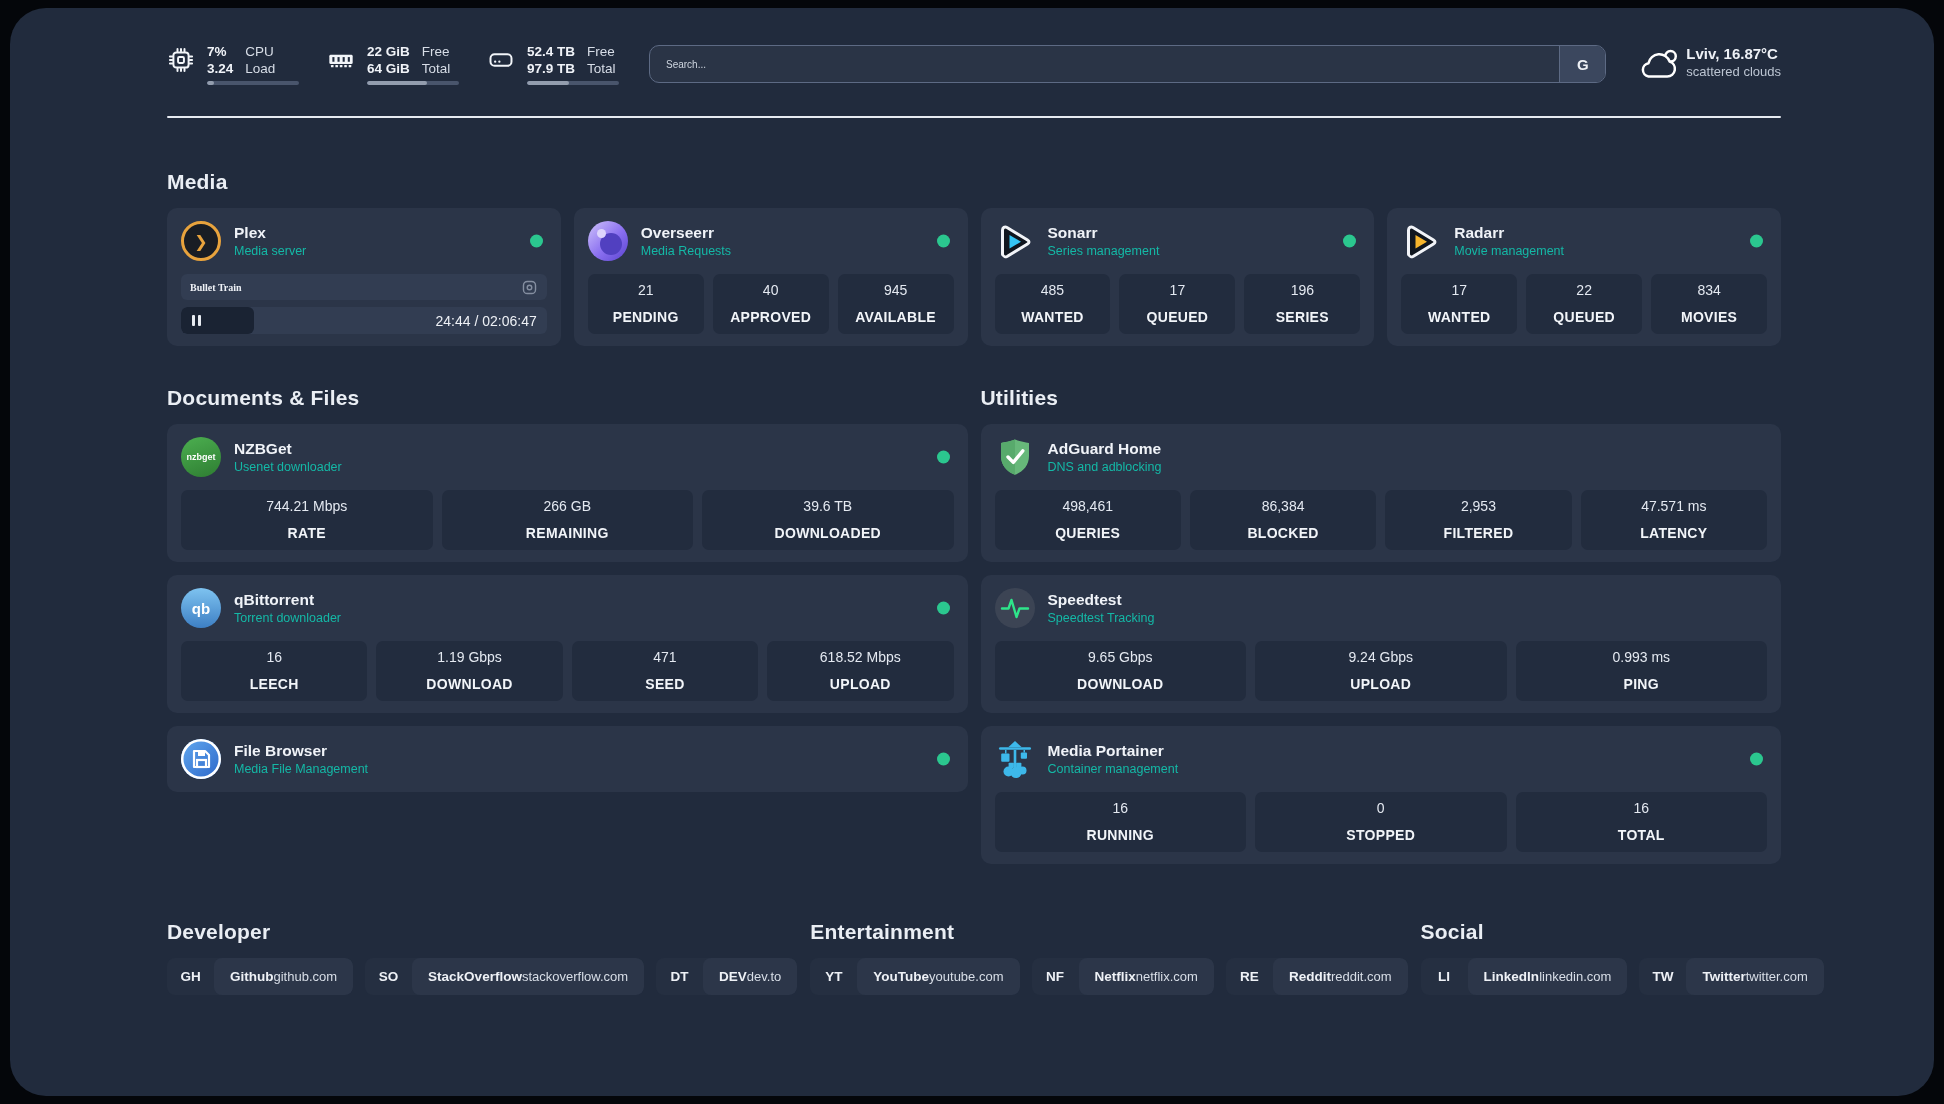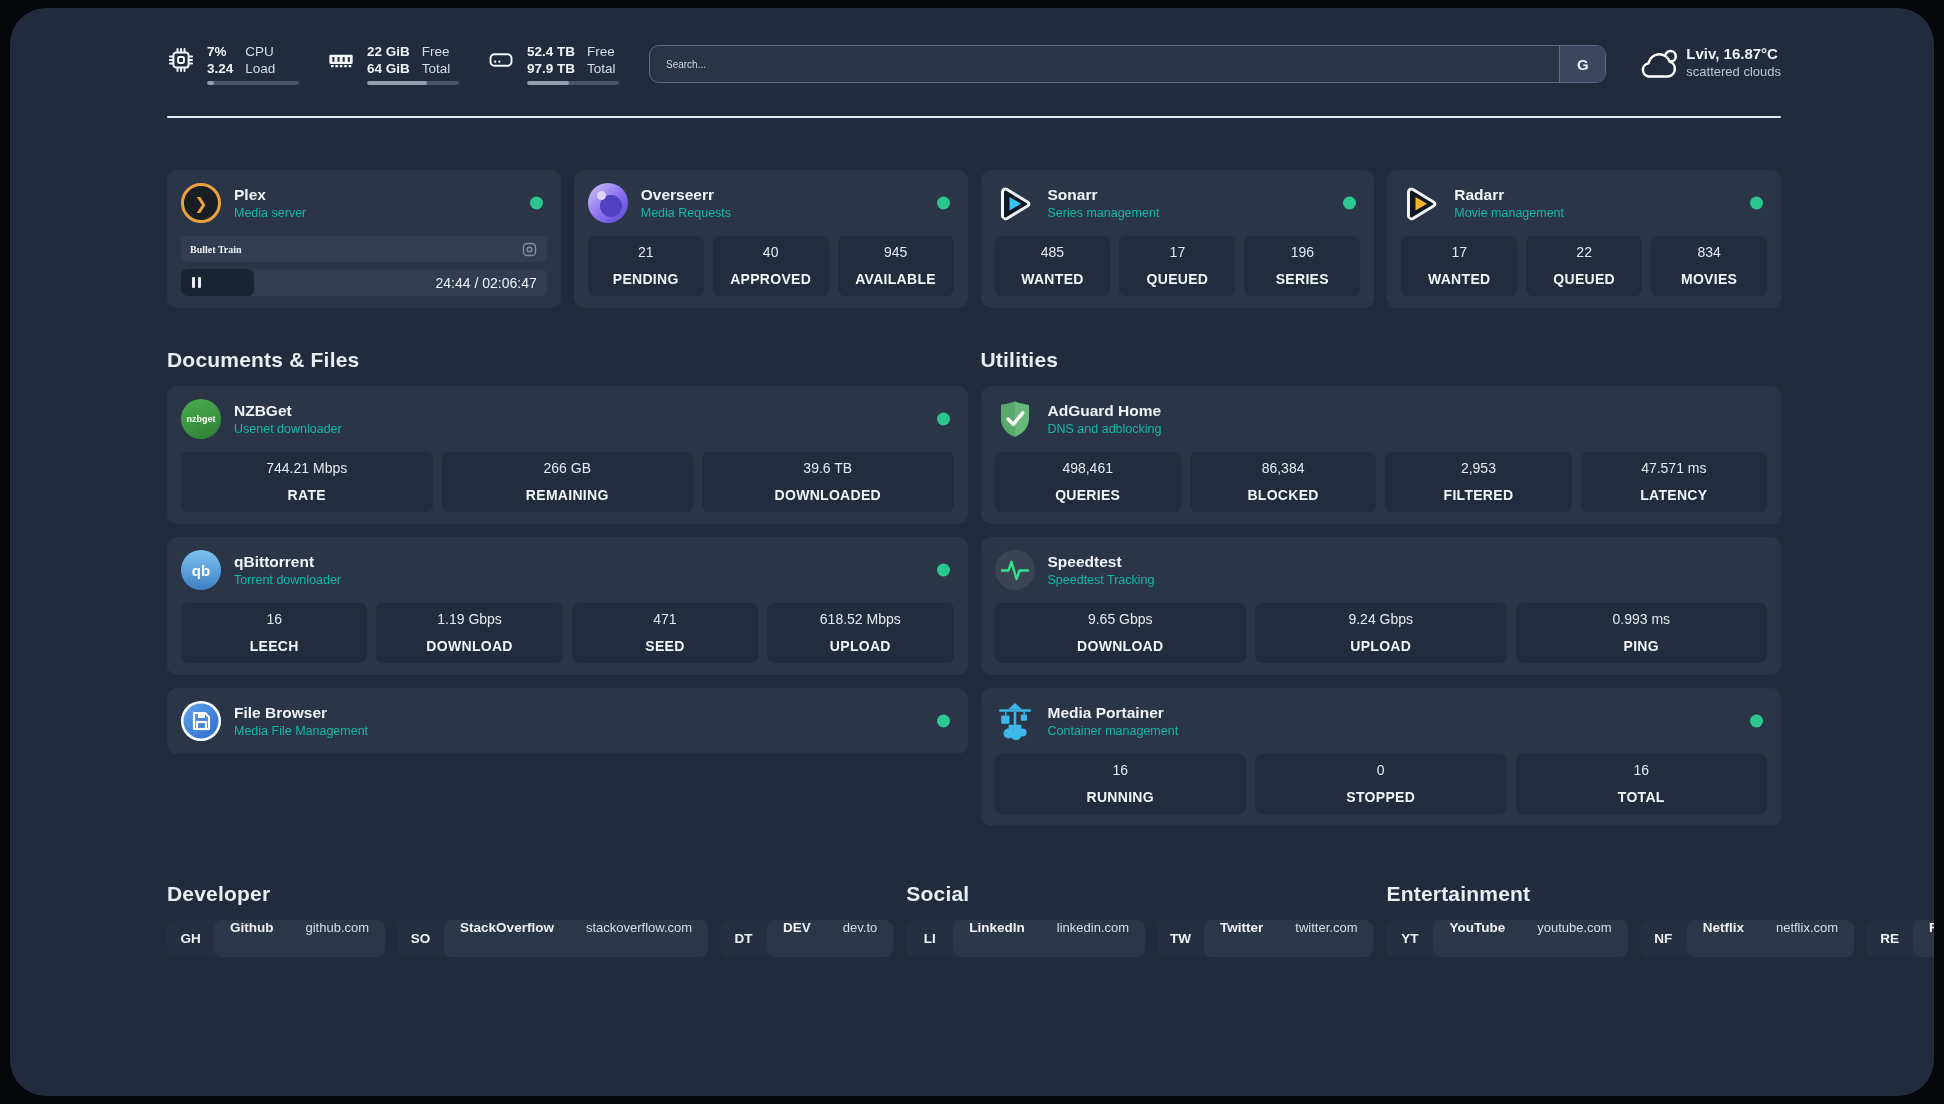--- a/index.html
+++ b/index.html
@@ -88,21 +88,21 @@
   .logo-qb span { color:#fff; font-size:15px; font-weight:700; }
   .logo-fb { background:linear-gradient(135deg,#63a9ef,#2b66c9); box-shadow:inset 0 0 0 2.5px #fff; }
   .logo-speedtest { background:#3c4454; }
 
   
   .links { display:grid; grid-template-columns:repeat(3,1fr); gap:13px; margin-top:56px; align-items:start; }
   .link-rows { display:flex; flex-direction:row; gap:12px; margin-top:14px; }
   .link-row { display:flex; height:37px; background:#252f41; border-radius:8px; overflow:hidden; cursor:pointer; }
   .l-badge { width:47px; display:flex; align-items:center; justify-content:center;
              font-size:13.5px; font-weight:700; color:#eef1f6; }
-  .l-pill { flex:1; background:#2c3649; border-radius:8px; display:flex; padding:0 16px;gap:32px; }
+  .l-pill { flex:1; background:#2c3649; border-radius:8px; display:flex; align-items:center; padding:0 16px; }
   .l-name { font-size:13.5px; font-weight:600; color:#eef1f6; }
   .l-url { margin-left:auto; font-size:13px; color:#d8dee7; }
 </style>
 </head>
 <body>
 
 <div class="canvas">
 <div class="board">
 <div class="inner">
 
@@ -201,20 +201,21 @@
       <span>
         <div class="w-temp">Lviv, 16.87°C</div>
         <div class="w-cond">scattered clouds</div>
       </span>
     </div>
   </div>
 
   <div class="divider"></div>
 
   <div class="media-section">
+    <div class="section-title">Media</div>
     <div class="cards-4">
 
       <div class="card">
         <div class="card-head">
           <span class="logo logo-plex">
             <span>❯</span>
           </span>
           <span>
             <div class="c-title">Plex</div>
             <div class="c-sub">Media server</div>
@@ -546,61 +547,61 @@
           <span class="l-badge">DT</span>
           <span class="l-pill">
             <span class="l-name">DEV</span>
             <span class="l-url">dev.to</span>
           </span>
         </div>
       </div>
     </div>
 
     <div>
+      <div class="section-title">Entertainment</div>
+      <div class="link-rows">
+        <div class="link-row">
+          <span class="l-badge">YT</span>
+          <span class="l-pill">
+            <span class="l-name">YouTube</span>
+            <span class="l-url">youtube.com</span>
+          </span>
+        </div>
+        <div class="link-row">
+          <span class="l-badge">NF</span>
+          <span class="l-pill">
+            <span class="l-name">Netflix</span>
+            <span class="l-url">netflix.com</span>
+          </span>
+        </div>
+        <div class="link-row">
+          <span class="l-badge">RE</span>
+          <span class="l-pill">
+            <span class="l-name">Reddit</span>
+            <span class="l-url">reddit.com</span>
+          </span>
+        </div>
+      </div>
+    </div>
+
+    <div>
       <div class="section-title">Social</div>
       <div class="link-rows">
         <div class="link-row">
           <span class="l-badge">LI</span>
           <span class="l-pill">
             <span class="l-name">LinkedIn</span>
             <span class="l-url">linkedin.com</span>
           </span>
         </div>
         <div class="link-row">
           <span class="l-badge">TW</span>
           <span class="l-pill">
             <span class="l-name">Twitter</span>
             <span class="l-url">twitter.com</span>
-          </span>
-        </div>
-      </div>
-    </div>
-
-    <div>
-      <div class="section-title">Entertainment</div>
-      <div class="link-rows">
-        <div class="link-row">
-          <span class="l-badge">YT</span>
-          <span class="l-pill">
-            <span class="l-name">YouTube</span>
-            <span class="l-url">youtube.com</span>
-          </span>
-        </div>
-        <div class="link-row">
-          <span class="l-badge">NF</span>
-          <span class="l-pill">
-            <span class="l-name">Netflix</span>
-            <span class="l-url">netflix.com</span>
-          </span>
-        </div>
-        <div class="link-row">
-          <span class="l-badge">RE</span>
-          <span class="l-pill">
-            <span class="l-name">Reddit</span>
-            <span class="l-url">reddit.com</span>
           </span>
         </div>
       </div>
     </div>
   </div>
 
 </div>
 </div>
 </div>
 

